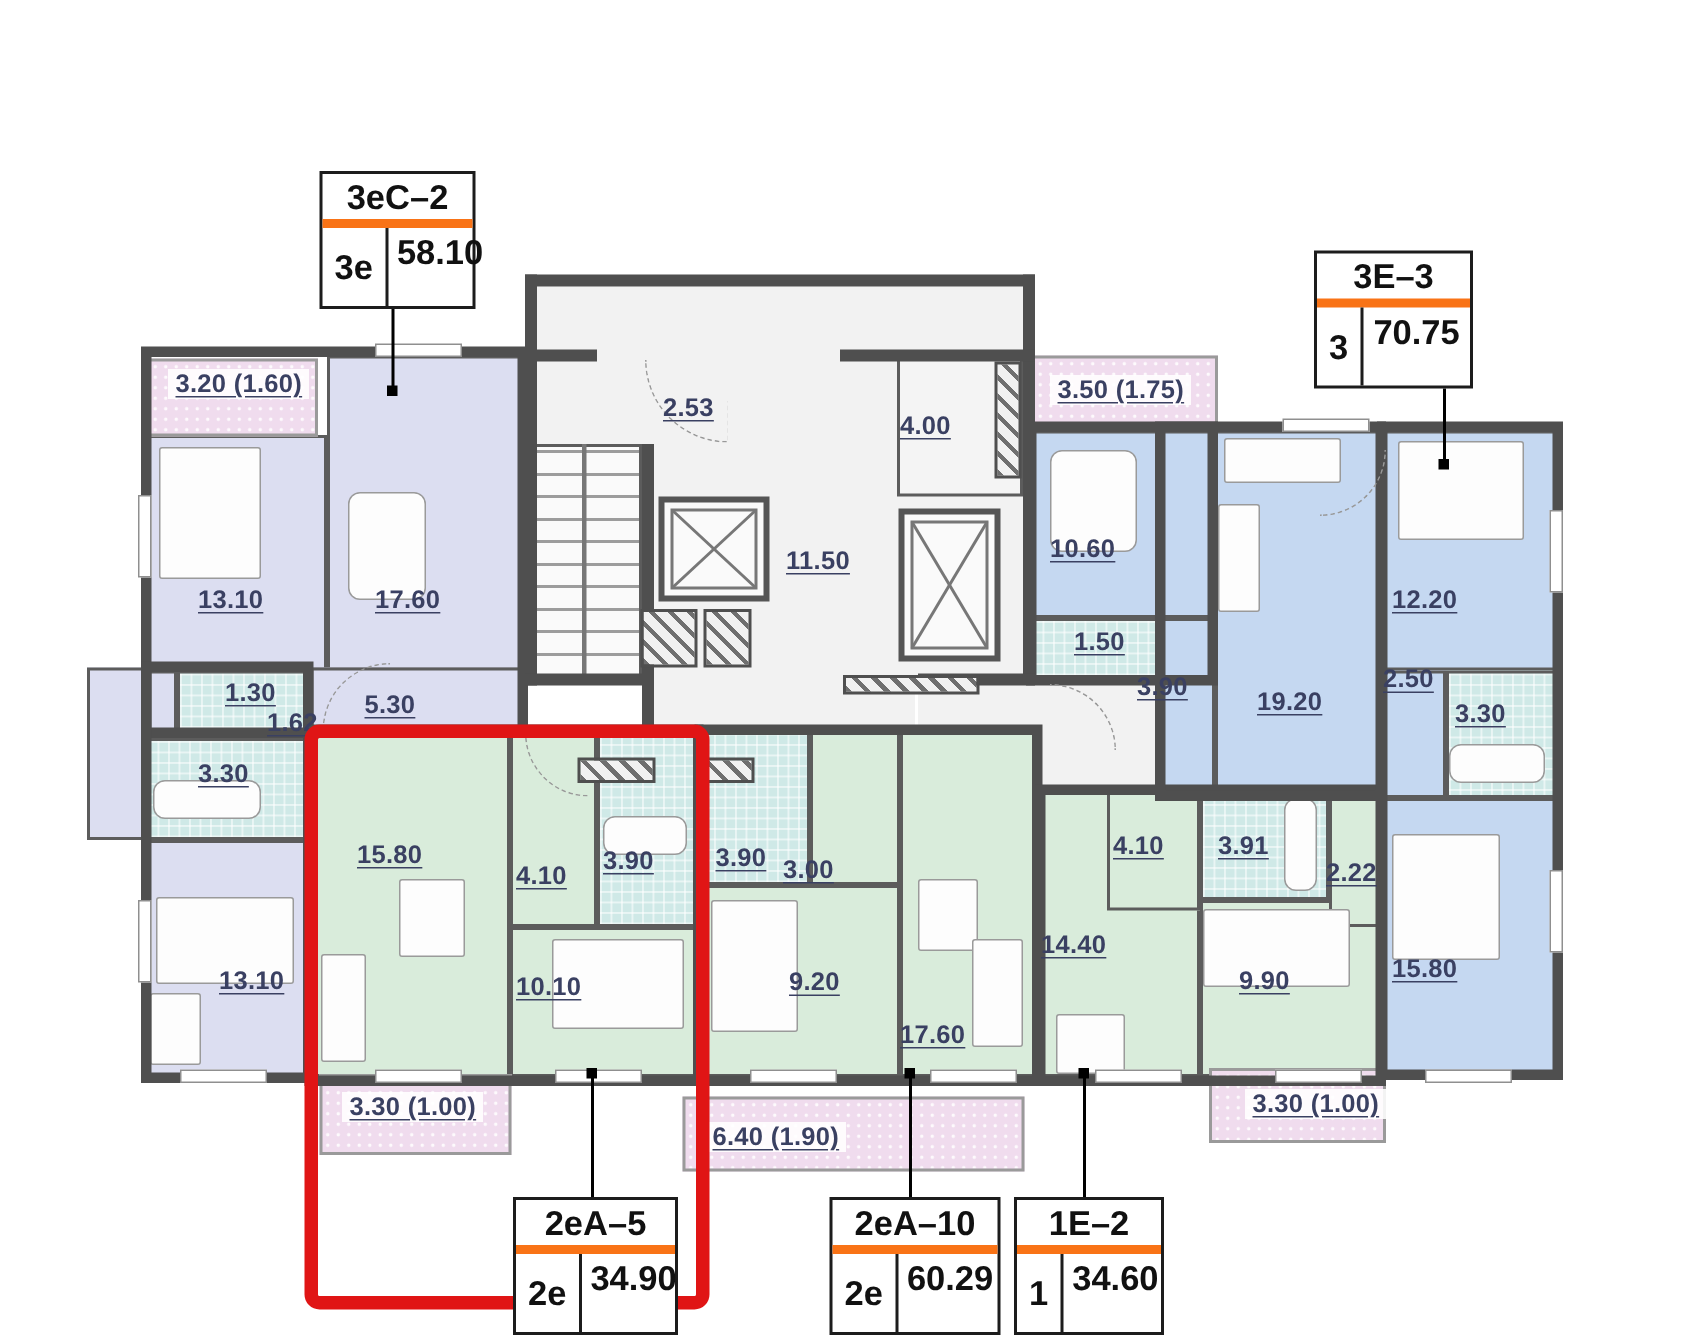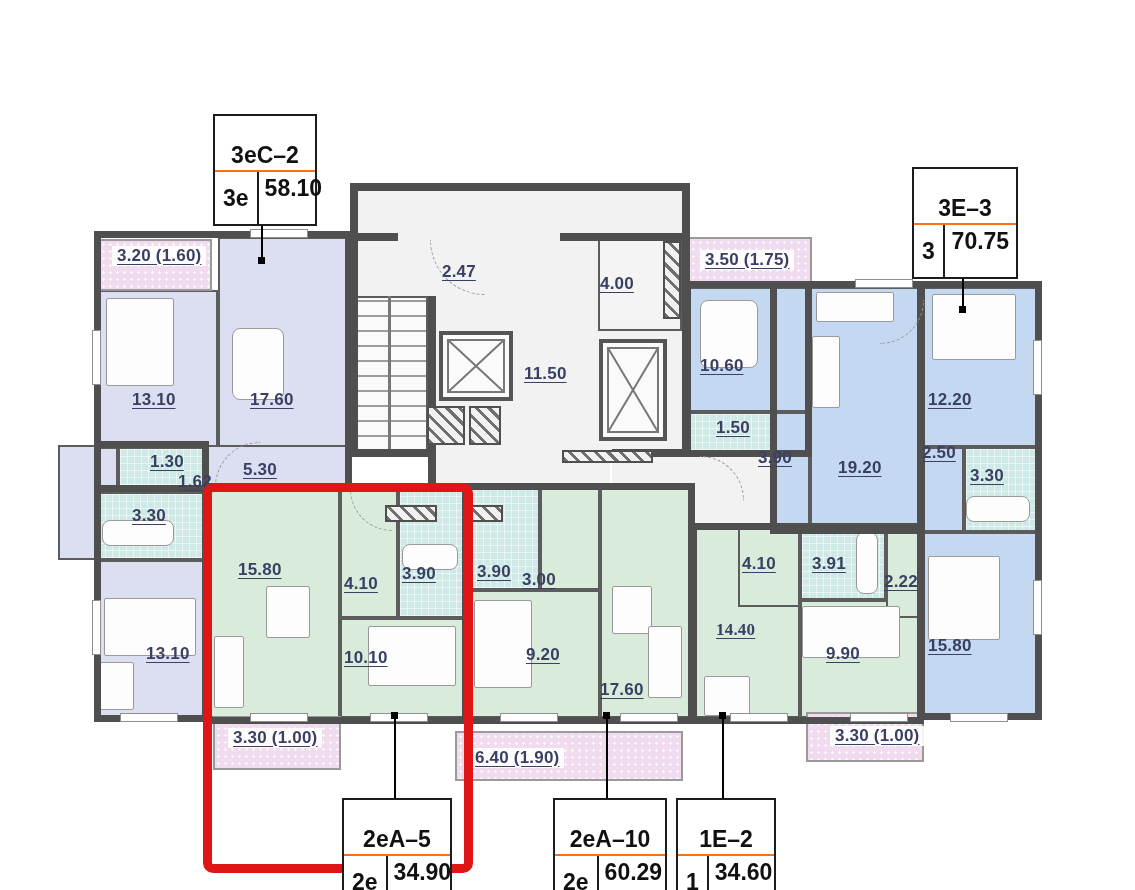--- a/index.html
+++ b/index.html
@@ -38,21 +38,21 @@
   .win{position:absolute;background:#fff;border:1px solid #8f8f8f;box-sizing:border-box;z-index:12;}
   
   .rlabel{position:absolute;color:#3a4062;font-size:17px;font-weight:700;white-space:nowrap;z-index:16;
           text-decoration:underline;text-underline-offset:3px;letter-spacing:.2px;}
   .onstrip{background:rgba(255,255,255,.88);padding:0 5px;text-decoration:underline;}
   
   .redbox{position:absolute;box-sizing:border-box;border:9px solid #e01515;border-radius:10px;background:transparent;z-index:20;}
   
   .aptbox{position:absolute;display:flex;flex-direction:column;background:#fff;border:2px solid #1c1c1c;
           color:#111;text-align:center;z-index:40;font-weight:700;}
-  .aptbox .nm{padding:1px 6px;border-bottom:2px solid #f97316;font-size:23px;line-height:28px;margin-top:24px;}
+  .aptbox .nm{padding:1px 6px;border-bottom:6px solid #f97316;font-size:23px;line-height:28px;}
   .aptbox .row{display:flex;}
   .aptbox .rm{padding:12px 8px;border-right:2px solid #1c1c1c;font-size:23px;line-height:28px;}
   .aptbox .ar{flex:1;padding:2px 6px;font-size:23px;line-height:28px;}
   
   .lead{position:absolute;width:2px;background:#000;z-index:35;}
   .lead .dot{position:absolute;left:-3px;width:7px;height:7px;background:#000;}
   .dot.t{top:-2px;} .dot.b{bottom:-2px;}
   
   .wm{position:absolute;left:110px;top:250px;font-size:300px;line-height:1;font-weight:700;
       color:rgba(255,255,255,.5);z-index:9;letter-spacing:8px;pointer-events:none;user-select:none;
@@ -210,35 +210,35 @@
 
   <div class="rlabel" style="left:477px;top:562px;">3.90</div>
   <div class="rlabel" style="left:522px;top:570px;">3.00</div>
   <div class="rlabel" style="left:526px;top:645px;">9.20</div>
   <div class="rlabel" style="left:600px;top:680px;">17.60</div>
   <div class="rlabel onstrip" style="left:470px;top:748px;">6.40 (1.90)</div>
 
   <div class="rlabel" style="left:742px;top:554px;">4.10</div>
   <div class="rlabel" style="left:812px;top:554px;">3.91</div>
   <div class="rlabel" style="left:884px;top:572px;">2.22</div>
-  <div class="rlabel" style="left:716px;top:620px;font-family:Liberation Serif, serif;">14.40</div>
+  <div class="rlabel" style="left:694px;top:620px;">14.40</div>
   <div class="rlabel" style="left:826px;top:644px;">9.90</div>
   <div class="rlabel onstrip" style="left:830px;top:726px;">3.30 (1.00)</div>
 
   <div class="rlabel onstrip" style="left:700px;top:250px;">3.50 (1.75)</div>
   <div class="rlabel" style="left:700px;top:356px;">10.60</div>
   <div class="rlabel" style="left:716px;top:418px;">1.50</div>
   <div class="rlabel" style="left:758px;top:448px;">3.90</div>
   <div class="rlabel" style="left:838px;top:458px;">19.20</div>
   <div class="rlabel" style="left:928px;top:390px;">12.20</div>
   <div class="rlabel" style="left:922px;top:443px;">2.50</div>
   <div class="rlabel" style="left:970px;top:466px;">3.30</div>
   <div class="rlabel" style="left:928px;top:636px;">15.80</div>
 
-  <div class="rlabel" style="left:442px;top:262px;">2.47</div>
+  <div class="rlabel" style="left:442px;top:262px;">2.53</div>
   <div class="rlabel" style="left:600px;top:274px;">4.00</div>
   <div class="rlabel" style="left:524px;top:364px;">11.50</div>
 
   <div class="redbox" style="left:203px;top:483px;width:270px;height:390px;"></div>
 
   <div class="lead" style="left:261px;top:172px;height:90px;">
       <span class="dot b"></span>
     </div>
   <div class="lead" style="left:962px;top:225px;height:86px;">
       <span class="dot b"></span>
@@ -253,21 +253,21 @@
       <span class="dot t"></span>
     </div>
 
   <div class="aptbox" style="left:213px;top:114px;width:100px;">
     <div class="nm">3еС–2</div>
     <div class="row">
       <div class="rm">3е</div>
       <div class="ar">58.10</div>
     </div>
   </div>
-  <div class="aptbox" style="left:912px;top:167px;width:102px;">
+  <div class="aptbox" style="left:876px;top:167px;width:102px;">
     <div class="nm">3Е–3</div>
     <div class="row">
       <div class="rm">3</div>
       <div class="ar">70.75</div>
     </div>
   </div>
   <div class="aptbox" style="left:342px;top:798px;width:106px;">
     <div class="nm">2еА–5</div>
     <div class="row">
       <div class="rm">2е</div>

